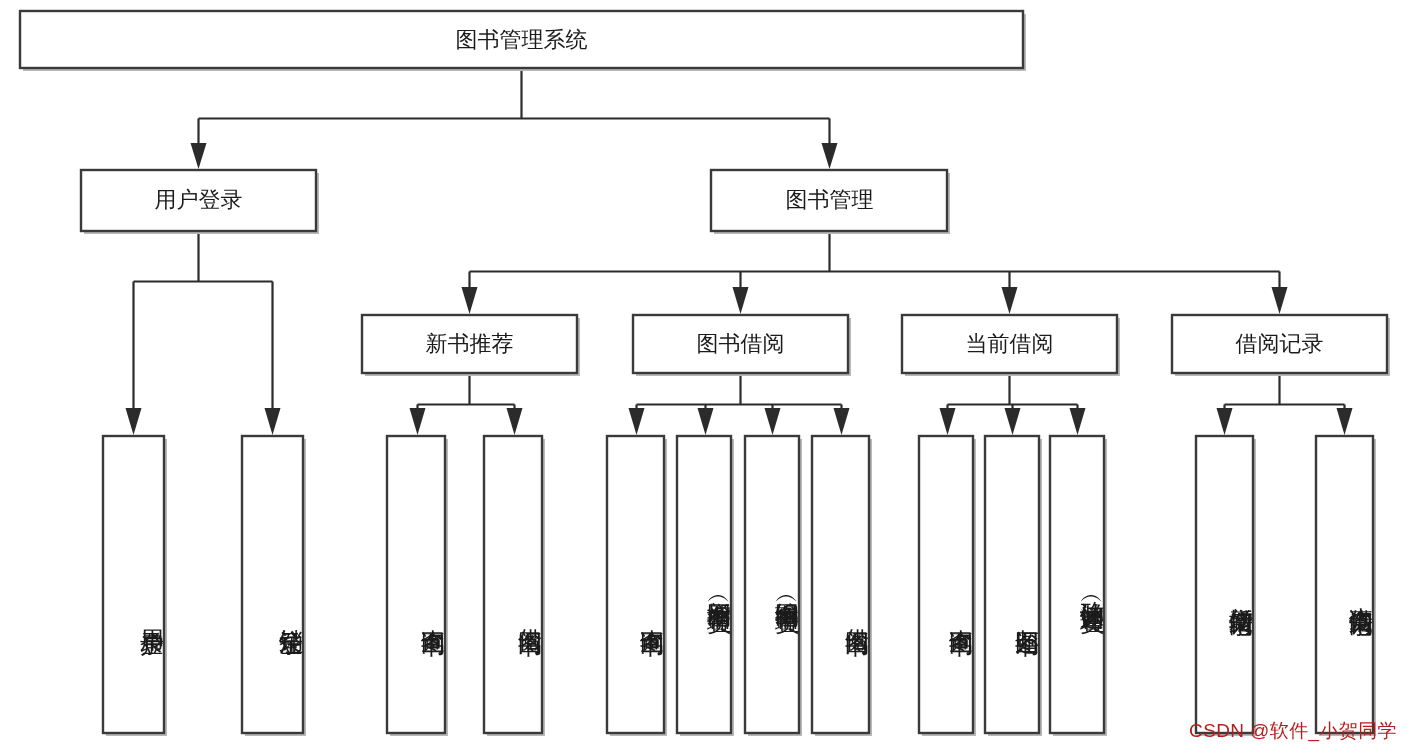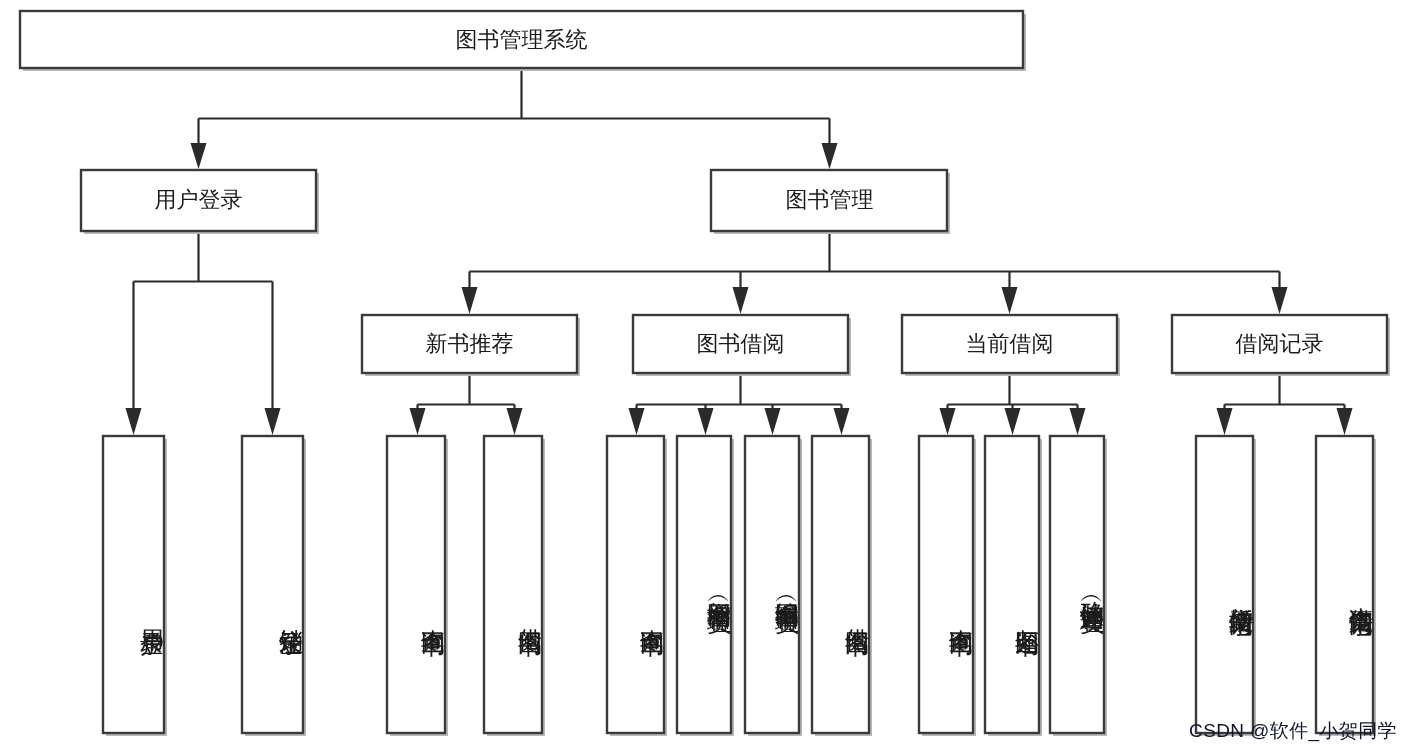--- a/index.html
+++ b/index.html
@@ -69,21 +69,21 @@
     text-align: left;
     pointer-events: none;
     white-space: pre;
   }
   .watermark {
     position: absolute;
     right: 8px;
     bottom: 3px;
     font-family: "Liberation Sans", "DejaVu Sans", sans-serif;
     font-size: 19px;
-    color: #0f172a;
+    color: #b91c1c;
     letter-spacing: 0.02em;
     white-space: pre;
   }
 </style>
 </head>
 <body>
 
 <div id="diagram-root">
 
   <svg id="flow-svg" viewBox="0 0 1405 747">

